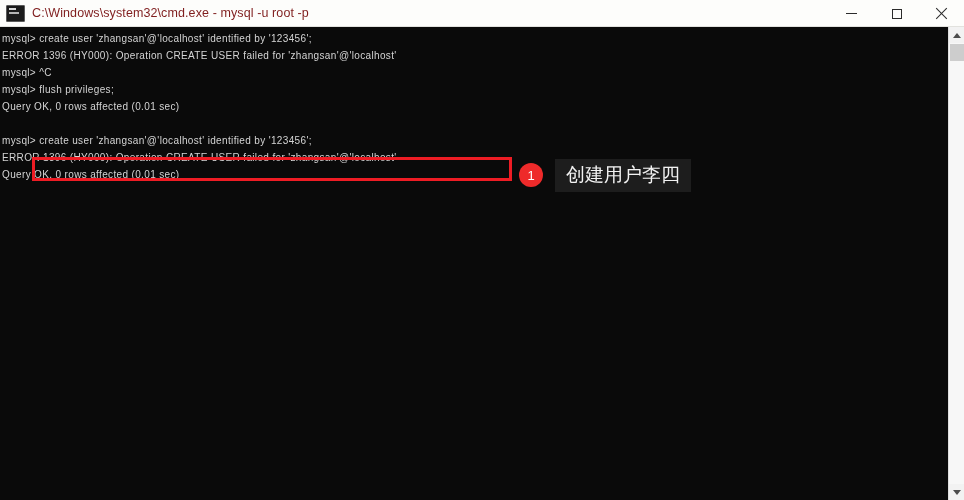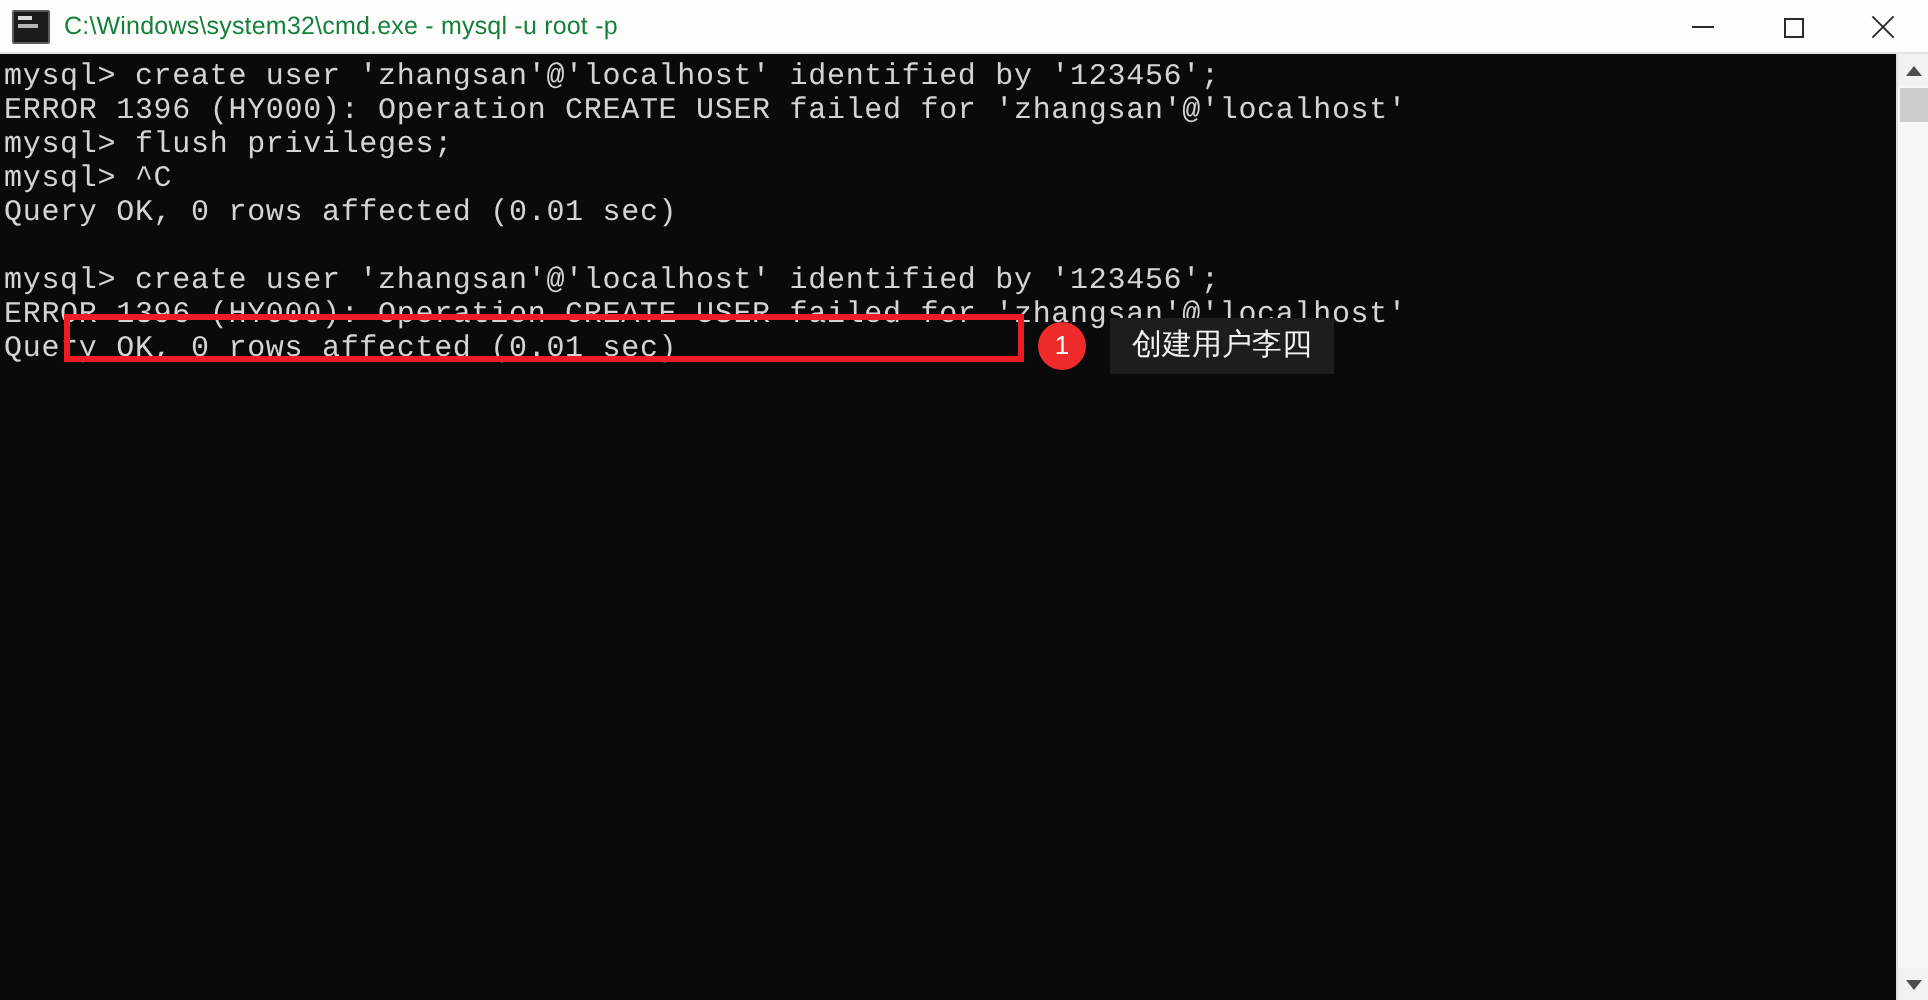--- a/index.html
+++ b/index.html
@@ -55,21 +55,21 @@
   }
   .title-icon::after {
     content: "";
     position: absolute;
     left: 2px; top: 6px;
     width: 10px; height: 2px;
     background: #b5b5b5;
   }
   .title-text {
     font-size: 12.5px;
-    color: #15803d;
+    color: #7f1d1d;
     letter-spacing: 0.1px;
     white-space: nowrap;
     font-family: "Liberation Sans", sans-serif;
   }
   .win-controls {
     position: absolute;
     right: 0; top: 0;
     height: 27px;
     display: flex;
     align-items: stretch;
@@ -124,22 +124,22 @@
     background: #0a0a0a;
     overflow: hidden;
   }
   .console-inner {
     position: absolute;
     top: 3px;
     left: 2px;
     right: 0;
   }
   .line {
-    font-family: Liberation Mono, monospace;
-    font-size: 15px;
+    font-family: Liberation Sans, sans-serif;
+    font-size: 10px;
     line-height: 17px;
     color: #d4d4d4;
     white-space: pre;
     letter-spacing: 0.35px;
     height: 17px;
   }
   .line.blank { color: transparent; }
 
   .cursor {
     display: inline-block;
@@ -181,21 +181,21 @@
     display: flex;
     align-items: center;
     justify-content: center;
     line-height: 1;
     flex: none;
   }
   .callout-label {
     margin-left: 12px;
     background: #1d1d1d;
     color: #f2f2f2;
-    font-size: 15px;
+    font-size: 19px;
     font-family: "DejaVu Sans", "Liberation Sans", sans-serif;
     padding: 4px 11px 5px 11px;
     white-space: nowrap;
     line-height: 1.25;
   }
 
   
   .scrollbar {
     position: absolute;
     top: 27px;
@@ -258,22 +258,22 @@
       <div class="win-btn">
         <span class="glyph-close"></span>
       </div>
     </div>
   </div>
 
   <div class="console">
     <div class="console-inner">
       <div class="line">mysql&gt; create user 'zhangsan'@'localhost' identified by '123456';</div>
       <div class="line">ERROR 1396 (HY000): Operation CREATE USER failed for 'zhangsan'@'localhost'</div>
+      <div class="line">mysql&gt; ^C</div>
       <div class="line">mysql&gt; flush privileges;</div>
-      <div class="line">mysql&gt; ^C</div>
       <div class="line">Query OK, 0 rows affected (0.01 sec)</div>
       <div class="line blank"></div>
       <div class="line">mysql&gt; create user 'zhangsan'@'localhost' identified by '123456';</div>
       <div class="line">ERROR 1396 (HY000): Operation CREATE USER failed for 'zhangsan'@'localhost'</div>
       <div class="line">Query OK, 0 rows affected (0.01 sec)</div>
       <div class="line blank"></div>
     </div>
   </div>
 
   <div class="highlight-box"></div>

